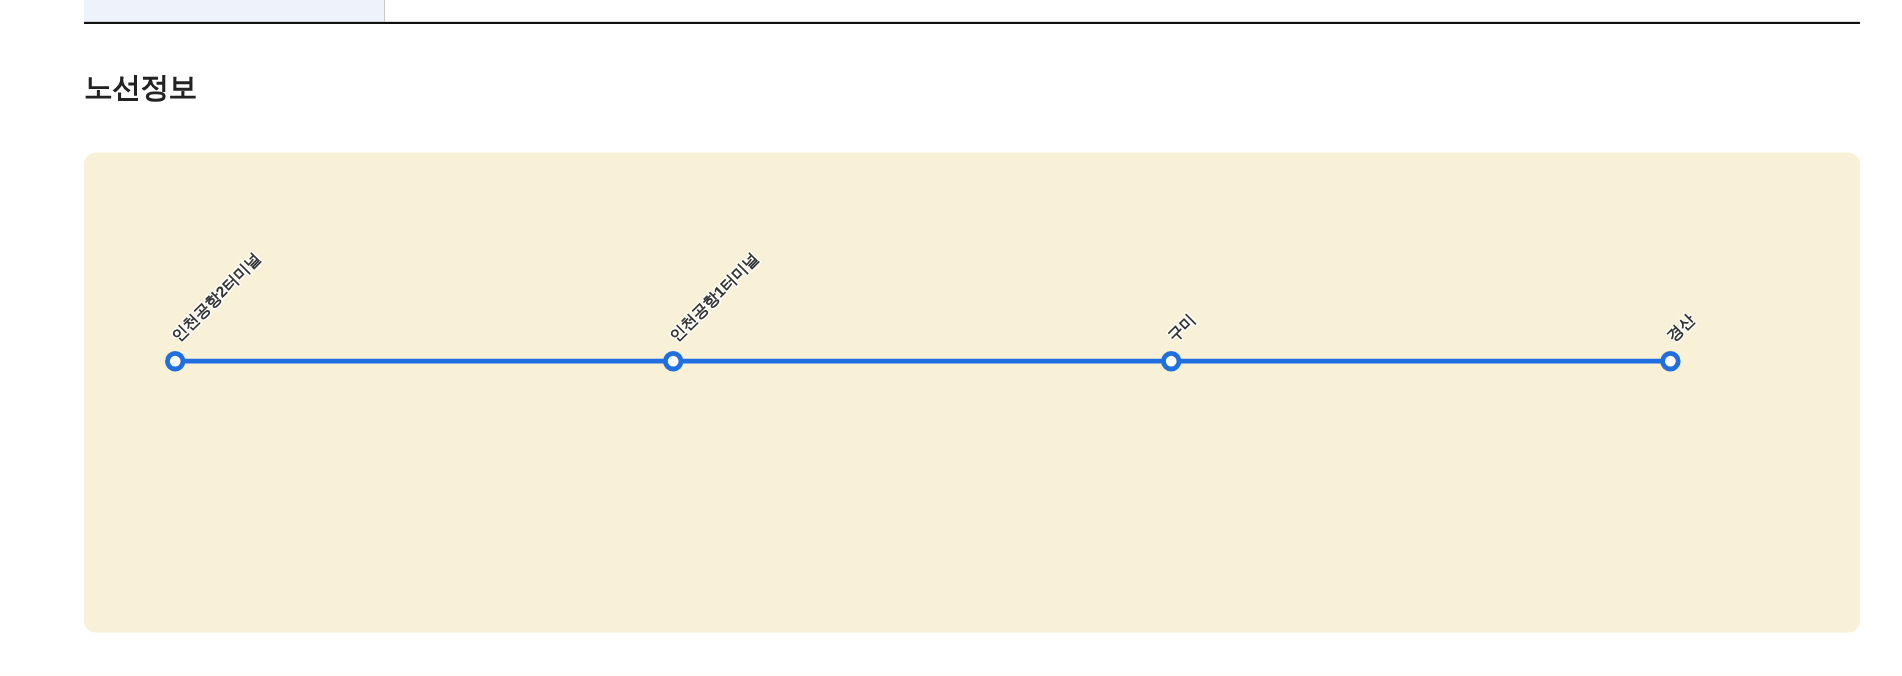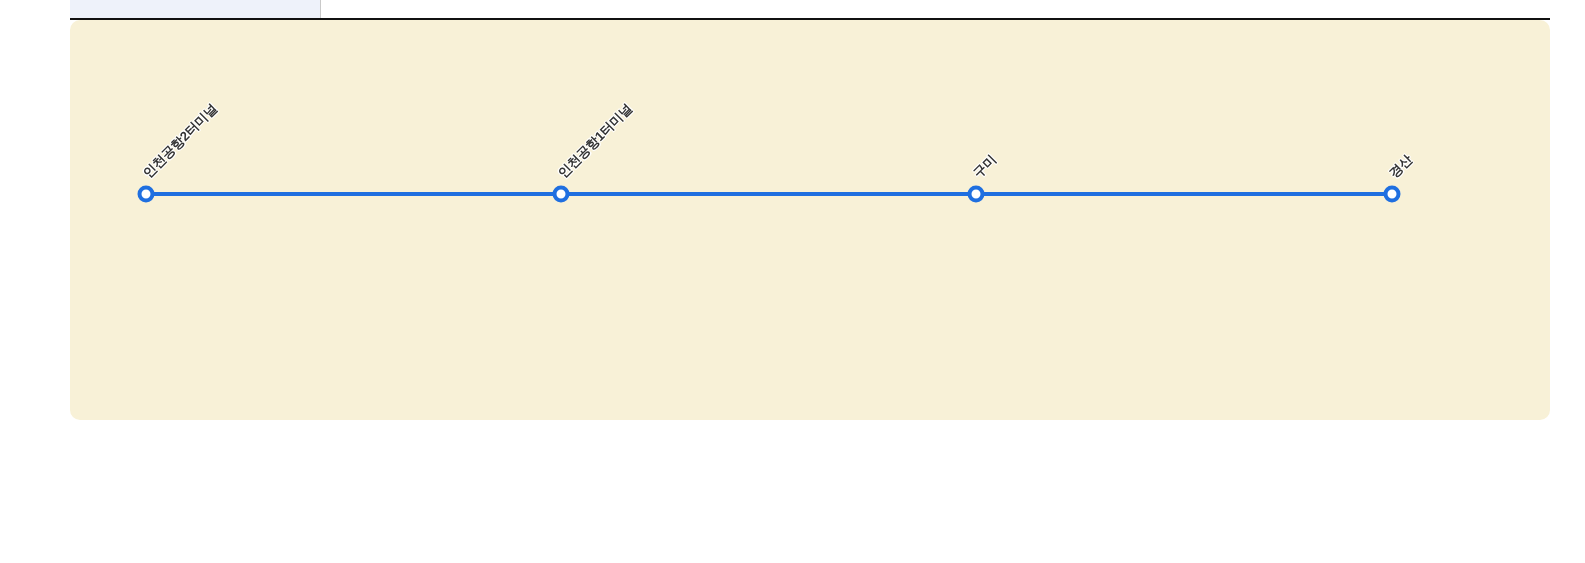--- a/index.html
+++ b/index.html
@@ -98,20 +98,21 @@
 </head>
 <body>
 
 <div class="content">
 
   <div class="table-fragment">
     <div class="tf-header-cell"></div>
     <div class="tf-body-cell"></div>
   </div>
 
+  <h2 class="section-title">노선정보</h2>
 
   <div class="route-panel">
     <div class="route-line"></div>
 
   <div class="station" style="left: 5.14%;">
         <span class="marker"></span>
         <span class="slabel">인천공항2터미널</span>
       </div>
       <div class="station" style="left: 33.1933%;">
         <span class="marker"></span>

